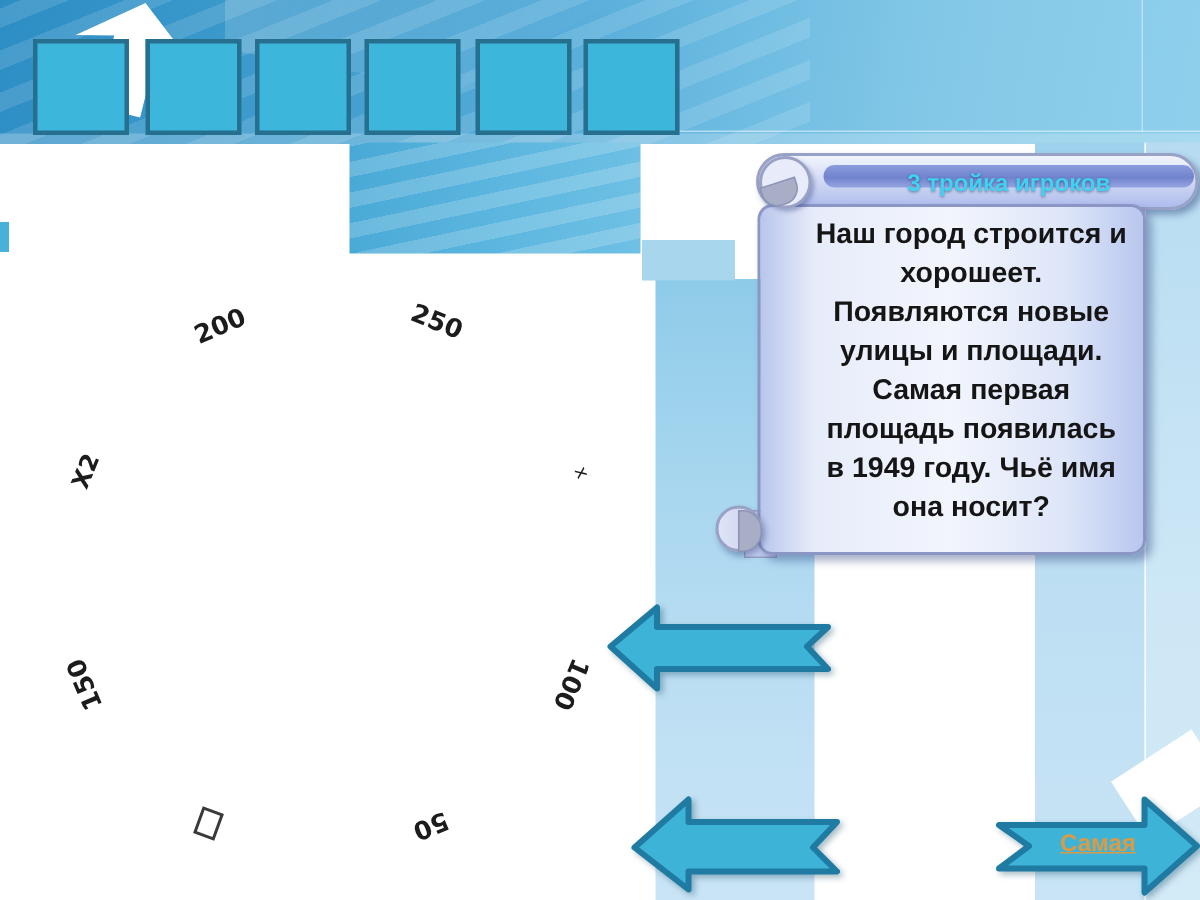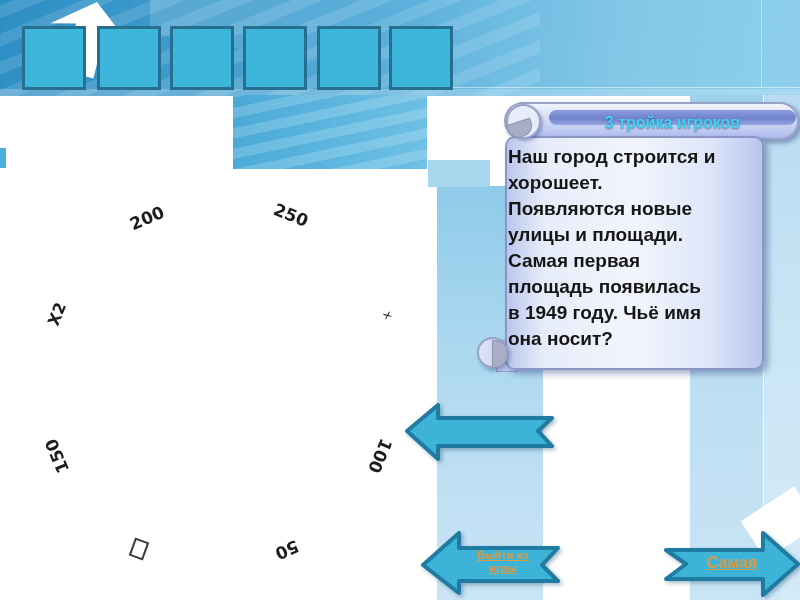--- a/index.html
+++ b/index.html
@@ -69,21 +69,21 @@
   .title-pill{left:549px;top:110px;width:247px;height:15px;border-radius:13px;
     background:linear-gradient(180deg,#8b9cdd 0%,#7084cd 55%,#95a5e1 100%);
     color:#3fd2f2;font-weight:bold;font-size:16px;line-height:25px;text-align:center;
     text-shadow:0 1px 2px rgba(25,35,80,.55);}
   .scroll-tail{left:496px;top:340px;width:20px;height:30px;background:#c3cdef;border:1px solid #98a1c6;}
   .scroll-body{left:505px;top:136px;width:259px;height:234px;border-radius:10px;
     background:linear-gradient(90deg,#b9c6ec 0%,#e7ecfa 14%,#f2f5fd 50%,#dde5f8 80%,#b9c7ee 100%);
     border:2px solid #8b96c4;box-sizing:border-box;
     box-shadow:4px 4px 6px rgba(40,60,120,.4);}
   .question{left:508px;top:144px;width:279px;height:222px;
-    font-size:19px;line-height:26px;font-weight:bold;color:#151515;
+    font-size:19px;line-height:26px;font-weight:bold;color:#151515;text-align:center;
     white-space:pre-line;}
   .curl{border-radius:50%;box-sizing:border-box;background:#e8ecfa;border:2px solid #99a2c4;}
   .curl-top{left:506px;top:104px;width:35px;height:35px;box-shadow:2px 2px 3px rgba(40,60,120,.35);}
   .curl-top-in{left:508px;top:121px;width:23px;height:14px;background:#a8aec6;
     border-radius:0 0 11px 11px;transform:rotate(-18deg);border:1px solid #8d94b4;}
   .curl-bot{left:477px;top:337px;width:31px;height:31px;
     background:linear-gradient(90deg,#dfe4f6,#c7d0ef);box-shadow:2px 3px 4px rgba(40,60,120,.4);}
   .curl-bot-in{left:492px;top:340px;width:14px;height:26px;background:#a8aec6;
     border-radius:0 13px 13px 0;border:1px solid #8d94b4;}
 </style>
@@ -148,22 +148,20 @@
 она носит?</div>
   <div class="abs curl curl-top"></div>
   <div class="abs curl-top-in"></div>
   <div class="abs curl curl-bot"></div>
   <div class="abs curl-bot-in"></div>
 
   <div class="abs" style="left:415px;top:528px;width:150px;height:70px">
     <svg class="abs arrow-svg" style="left:0;top:0" width="150" height="70">
       <polygon points="8,37 44,5 44,20 143,20 127,37 143,53 44,53 44,65" fill="#3eb3d8" stroke="#1f7ba2" stroke-width="4" stroke-linejoin="round"></polygon>
     </svg>
-    <div class="abs nav-text" style="left:43px;top:21px;width:90px;font-size:11px">Выйти из
-игры</div>
   </div>
 
   <div class="abs" style="left:658px;top:528px;width:145px;height:70px">
     <svg class="abs arrow-svg" style="left:0;top:0" width="145" height="70">
       <polygon points="8,22 105,22 105,5 140,36 105,67 105,51 8,51 28,36" fill="#3eb3d8" stroke="#1f7ba2" stroke-width="4" stroke-linejoin="round"></polygon>
     </svg>
     <div class="abs nav-text" style="left:34px;top:26px;width:80px;font-size:16px">Самая</div>
   </div>
 
 </div>

